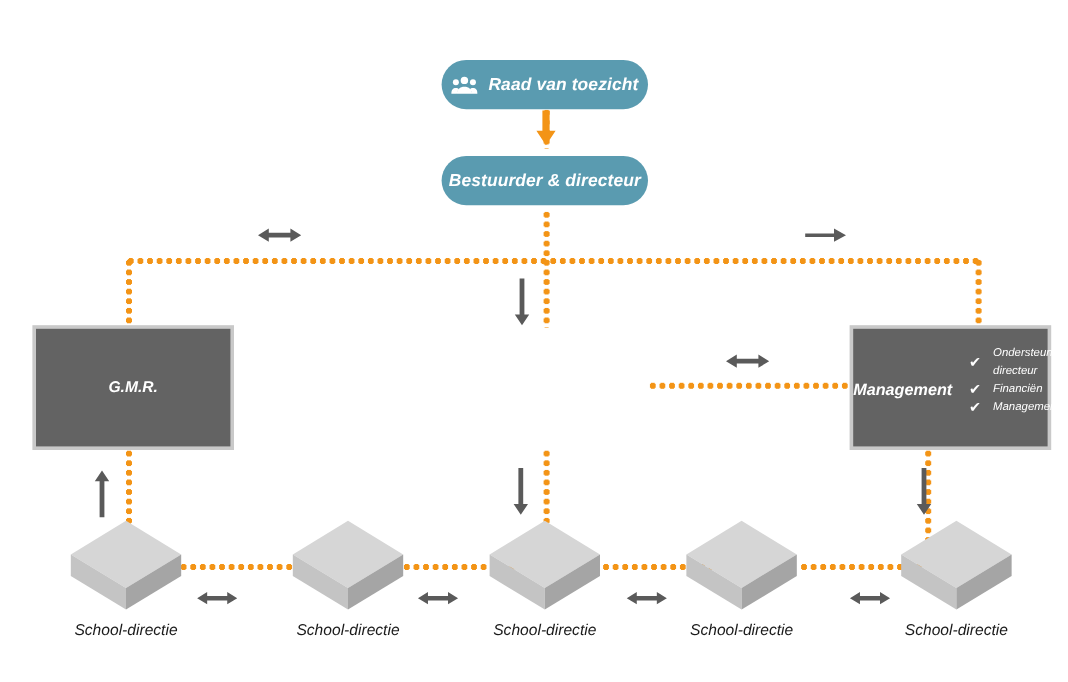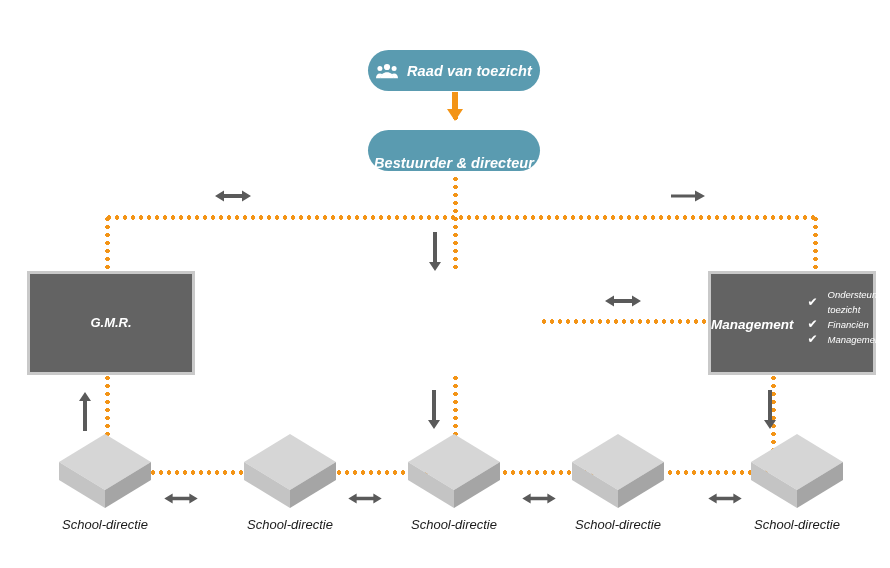--- a/index.html
+++ b/index.html
@@ -193,38 +193,38 @@
       <circle cx="11" cy="4" r="3.1" fill="#ffffff"></circle>
       <path d="M4.6 15.2 C4.6 11.4 7.4 9.2 11 9.2 C14.6 9.2 17.4 11.4 17.4 15.2 z" fill="#ffffff"></path>
       <circle cx="3.9" cy="5.6" r="2.5" fill="#ffffff"></circle>
       <path d="M0 15.2 C0 12 1.6 10.4 3.9 10.4 C5 10.4 5.9 10.8 6.5 11.4 C5.4 12.4 4.8 13.7 4.7 15.2 z" fill="#ffffff"></path>
       <circle cx="18.1" cy="5.6" r="2.5" fill="#ffffff"></circle>
       <path d="M22 15.2 C22 12 20.4 10.4 18.1 10.4 C17 10.4 16.1 10.8 15.5 11.4 C16.6 12.4 17.2 13.7 17.3 15.2 z" fill="#ffffff"></path>
     </svg>
     <span class="pill-label">Raad van toezicht</span>
   </div>
 
-  <div class="pill" style="left:352px;top:130px;width:172px;height:41px;align-items:flex-end;">
+  <div class="pill" style="left:352px;top:130px;width:172px;height:41px;">
     <span class="pill-label">Bestuurder &amp; directeur</span>
   </div>
 
   <div class="gbox" style="left:11px;top:271px;width:168px;height:104px;">
     <div class="gbox-inner">
       <div class="gbox-title">G.M.R.</div>
     </div>
   </div>
 
 
   <div class="gbox mgmt" style="left:692px;top:271px;width:168px;height:104px;">
     <div class="gbox-inner">
       <div class="gbox-title">Management</div>
       <ul class="mgmt-list">
         <li>
           <span class="check">✔</span>
-          <span>Ondersteuning toezicht</span>
+          <span>Ondersteuning directeur</span>
         </li>
         <li>
           <span class="check">✔</span>
           <span>Financiën</span>
         </li>
         <li>
           <span class="check">✔</span>
           <span>Management</span>
         </li>
       </ul>

